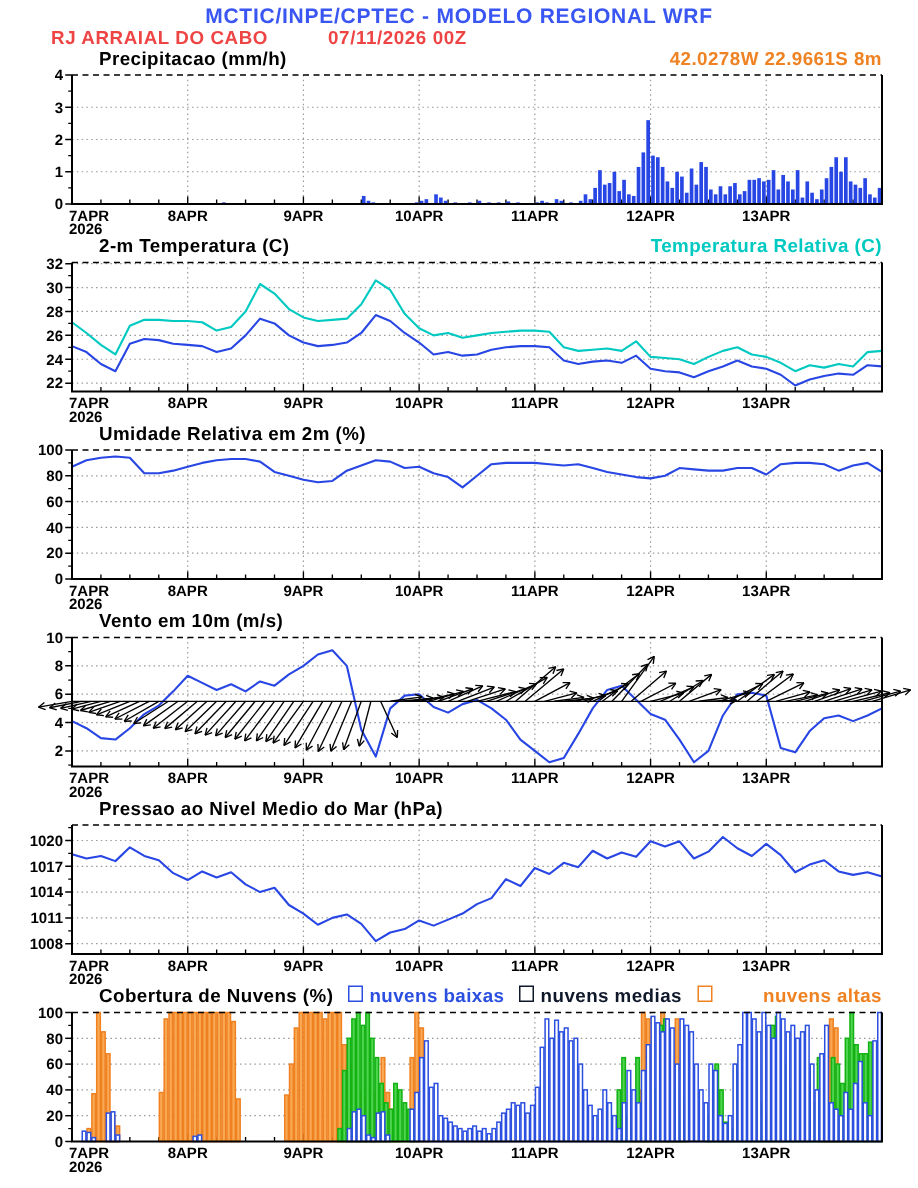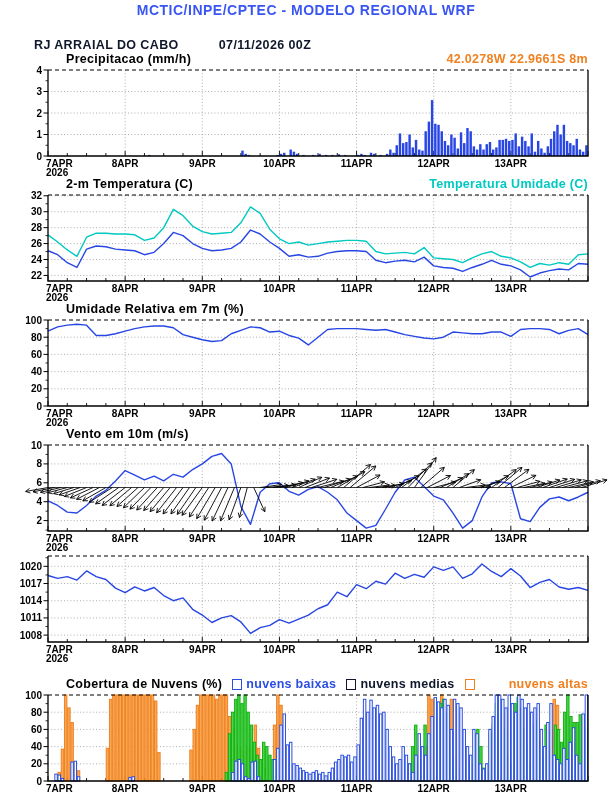--- a/index.html
+++ b/index.html
@@ -1,24 +1,24 @@
 <!DOCTYPE html>
 <html><head>
 <meta charset="utf-8">
 <style>
   html,body{margin:0;padding:0;background:#fff;}
   .page{width:612px;height:792px;overflow:hidden;font-family:"Liberation Sans",sans-serif;background:#fff;}
   header{padding-top:2px;}
   .hline1{text-align:center;font:700 14px "Liberation Sans",sans-serif;color:#3a56f2;letter-spacing:.5px;}
-  .hline2{display:flex;gap:40px;padding-left:34px;font:700 12.5px "Liberation Sans",sans-serif;color:#0f172a;letter-spacing:.4px;margin-top:20px;}
+  .hline2{display:flex;gap:40px;padding-left:34px;font:700 12.5px "Liberation Sans",sans-serif;color:#ef4444;letter-spacing:.4px;}
   .panel{height:125px;}
   .trow{display:flex;justify-content:space-between;align-items:flex-end;height:14px;padding:0 24px 0 66px;font:700 12.5px "Liberation Sans",sans-serif;color:#000;letter-spacing:.3px;}
   .trow .coords{color:#ef8222;text-align:center;}
   .trow .cyan{color:#00c9c1;}
-  .cl-legend{display:flex;align-items:center;gap:2px;}
+  .cl-legend{display:flex;align-items:flex-start;gap:2px;}
   .legend-box{display:inline-block;width:8px;height:9px;border:1.6px solid currentColor;background:#fff;margin-right:2px;vertical-align:-1px;}
   svg.plot{display:block;}
   svg text{font:700 10px "Liberation Sans",sans-serif;fill:#000;}
 </style>
 </head>
 <body>
 <div class="page">
 
 <header>
   <div class="hline1">MCTIC/INPE/CPTEC - MODELO REGIONAL WRF</div>
@@ -181,21 +181,21 @@
         <text x="356.57142857142856" y="101" text-anchor="middle">11APR</text>
         <text x="433.7142857142857" y="101" text-anchor="middle">12APR</text>
         <text x="510.85714285714283" y="101" text-anchor="middle">13APR</text>
         <text x="46" y="110" text-anchor="start">2026</text>
       </svg>
 </section>
 
 <section class="panel">
   <div class="trow">
     <span>2-m Temperatura (C)</span>
-    <span class="cyan">Temperatura Umidade (C)</span>
+    <span class="cyan">Temperatura Relativa (C)</span>
   </div>
   <svg class="plot" width="612" height="111" viewBox="0 0 612 111">
         <line x1="125.14285714285714" y1="4" x2="125.14285714285714" y2="90" stroke="#999" stroke-width="0.8" stroke-dasharray="1 2.2"></line>
         <line x1="202.28571428571428" y1="4" x2="202.28571428571428" y2="90" stroke="#999" stroke-width="0.8" stroke-dasharray="1 2.2"></line>
         <line x1="279.42857142857144" y1="4" x2="279.42857142857144" y2="90" stroke="#999" stroke-width="0.8" stroke-dasharray="1 2.2"></line>
         <line x1="356.57142857142856" y1="4" x2="356.57142857142856" y2="90" stroke="#999" stroke-width="0.8" stroke-dasharray="1 2.2"></line>
         <line x1="433.7142857142857" y1="4" x2="433.7142857142857" y2="90" stroke="#999" stroke-width="0.8" stroke-dasharray="1 2.2"></line>
         <line x1="510.85714285714283" y1="4" x2="510.85714285714283" y2="90" stroke="#999" stroke-width="0.8" stroke-dasharray="1 2.2"></line>
         <line x1="48" y1="84.42592592592594" x2="588" y2="84.42592592592594" stroke="#999" stroke-width="0.8" stroke-dasharray="1 2.2"></line>
         <line x1="43.5" y1="84.42592592592594" x2="48" y2="84.42592592592594" stroke="#000" stroke-width="1"></line>
@@ -259,21 +259,21 @@
         <text x="279.42857142857144" y="101" text-anchor="middle">10APR</text>
         <text x="356.57142857142856" y="101" text-anchor="middle">11APR</text>
         <text x="433.7142857142857" y="101" text-anchor="middle">12APR</text>
         <text x="510.85714285714283" y="101" text-anchor="middle">13APR</text>
         <text x="46" y="110" text-anchor="start">2026</text>
       </svg>
 </section>
 
 <section class="panel">
   <div class="trow">
-    <span>Umidade Relativa em 7m (%)</span>
+    <span>Umidade Relativa em 2m (%)</span>
     <span></span>
   </div>
   <svg class="plot" width="612" height="111" viewBox="0 0 612 111">
         <line x1="125.14285714285714" y1="4" x2="125.14285714285714" y2="90" stroke="#999" stroke-width="0.8" stroke-dasharray="1 2.2"></line>
         <line x1="202.28571428571428" y1="4" x2="202.28571428571428" y2="90" stroke="#999" stroke-width="0.8" stroke-dasharray="1 2.2"></line>
         <line x1="279.42857142857144" y1="4" x2="279.42857142857144" y2="90" stroke="#999" stroke-width="0.8" stroke-dasharray="1 2.2"></line>
         <line x1="356.57142857142856" y1="4" x2="356.57142857142856" y2="90" stroke="#999" stroke-width="0.8" stroke-dasharray="1 2.2"></line>
         <line x1="433.7142857142857" y1="4" x2="433.7142857142857" y2="90" stroke="#999" stroke-width="0.8" stroke-dasharray="1 2.2"></line>
         <line x1="510.85714285714283" y1="4" x2="510.85714285714283" y2="90" stroke="#999" stroke-width="0.8" stroke-dasharray="1 2.2"></line>
         <line x1="43.5" y1="90" x2="48" y2="90" stroke="#000" stroke-width="1"></line>
@@ -661,20 +661,24 @@
         <text x="202.28571428571428" y="101" text-anchor="middle">9APR</text>
         <text x="279.42857142857144" y="101" text-anchor="middle">10APR</text>
         <text x="356.57142857142856" y="101" text-anchor="middle">11APR</text>
         <text x="433.7142857142857" y="101" text-anchor="middle">12APR</text>
         <text x="510.85714285714283" y="101" text-anchor="middle">13APR</text>
         <text x="46" y="110" text-anchor="start">2026</text>
       </svg>
 </section>
 
 <section class="panel">
+  <div class="trow">
+    <span>Pressao ao Nivel Medio do Mar (hPa)</span>
+    <span></span>
+  </div>
   <svg class="plot" width="612" height="111" viewBox="0 0 612 111">
         <line x1="125.14285714285714" y1="4" x2="125.14285714285714" y2="90" stroke="#999" stroke-width="0.8" stroke-dasharray="1 2.2"></line>
         <line x1="202.28571428571428" y1="4" x2="202.28571428571428" y2="90" stroke="#999" stroke-width="0.8" stroke-dasharray="1 2.2"></line>
         <line x1="279.42857142857144" y1="4" x2="279.42857142857144" y2="90" stroke="#999" stroke-width="0.8" stroke-dasharray="1 2.2"></line>
         <line x1="356.57142857142856" y1="4" x2="356.57142857142856" y2="90" stroke="#999" stroke-width="0.8" stroke-dasharray="1 2.2"></line>
         <line x1="433.7142857142857" y1="4" x2="433.7142857142857" y2="90" stroke="#999" stroke-width="0.8" stroke-dasharray="1 2.2"></line>
         <line x1="510.85714285714283" y1="4" x2="510.85714285714283" y2="90" stroke="#999" stroke-width="0.8" stroke-dasharray="1 2.2"></line>
         <line x1="48" y1="83.11999999999973" x2="588" y2="83.11999999999973" stroke="#999" stroke-width="0.8" stroke-dasharray="1 2.2"></line>
         <line x1="43.5" y1="83.11999999999973" x2="48" y2="83.11999999999973" stroke="#000" stroke-width="1"></line>
         <text x="42" y="86.61999999999973" text-anchor="end">1008</text>

